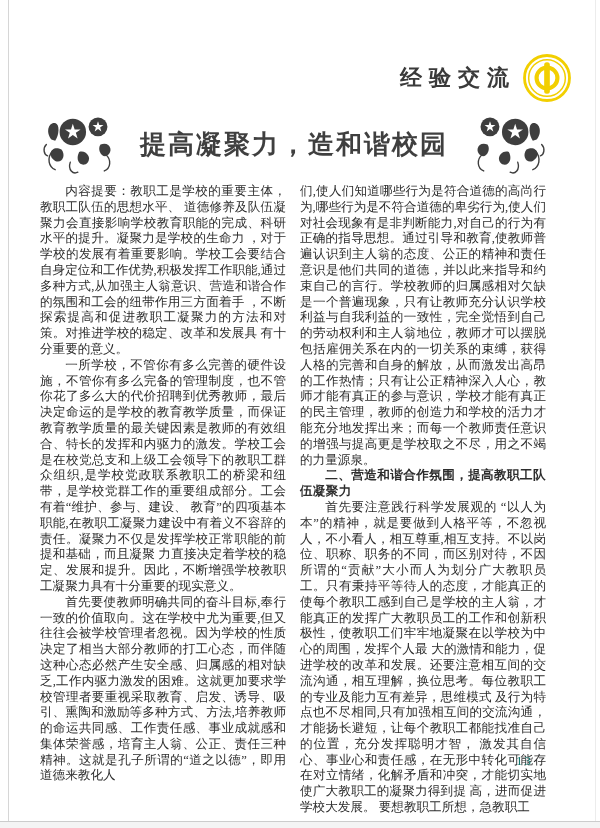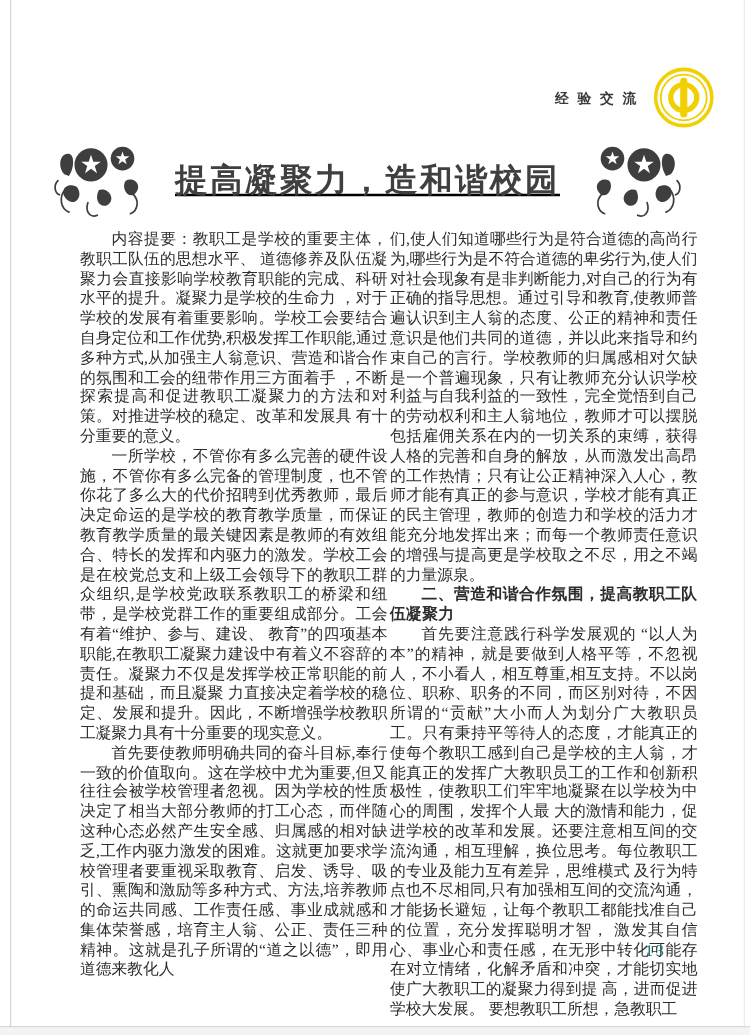--- a/index.html
+++ b/index.html
@@ -17,42 +17,42 @@
   .scan-edge-bottom { position:absolute; left:0; right:0; top:821px; height:1px; background:#cccccc; }
   .scan-strip-bottom{ position:absolute; left:0; right:0; top:822px; height:6px; background:#f4f4f4; }
   .scan-edge-right  { position:absolute; right:4px; top:0; bottom:6px; width:1px; background:#ececec; }
 
   
   .header {
     position:absolute; top:53px; right:28px;
     display:flex; align-items:center; gap:6px;
   }
   .section-label {
-    font-size:11px; font-weight:bold; color:#3a3a3a;
+    font-size:22px; font-weight:bold; color:#3a3a3a;
     letter-spacing:7px; white-space:nowrap;
   }
   .logo { width:50px; height:50px; display:block; }
 
   
   .title-banner {
     position:absolute; top:106px; left:40px; right:52px; height:76px;
-    display:flex; align-items:center; justify-content:flex-end;text-decoration:underline;
+    display:flex; align-items:center; justify-content:flex-end;
   }
   .flowers { width:82px; height:63px; flex:0 0 auto; }
   .flowers.right svg { transform:scaleX(-1); }
   .article-title {
     margin:0; flex:1; text-align:center; white-space:nowrap;
     font-family:"DejaVu Sans", sans-serif;
     font-size:26px; font-weight:bold; color:#3f3f3f; letter-spacing:2px;
   }
 
   
   .columns {
-    position:absolute; top:184px; left:64px; width:506px;
-    display:flex; gap:2px;
+    position:absolute; top:184px; left:40px; width:506px;
+    display:flex; gap:14px;
   }
   .col { width:246px; }
   .col p {
     margin:0; text-align:justify;
     font-size:12.6px; line-height:15.8px; color:#2d2d2d;
   }
   .indent { text-indent:2em; }
   .heading { font-weight:bold; color:#101010; font-size:13.2px; letter-spacing:0.3px; }
 
   .page-number {

